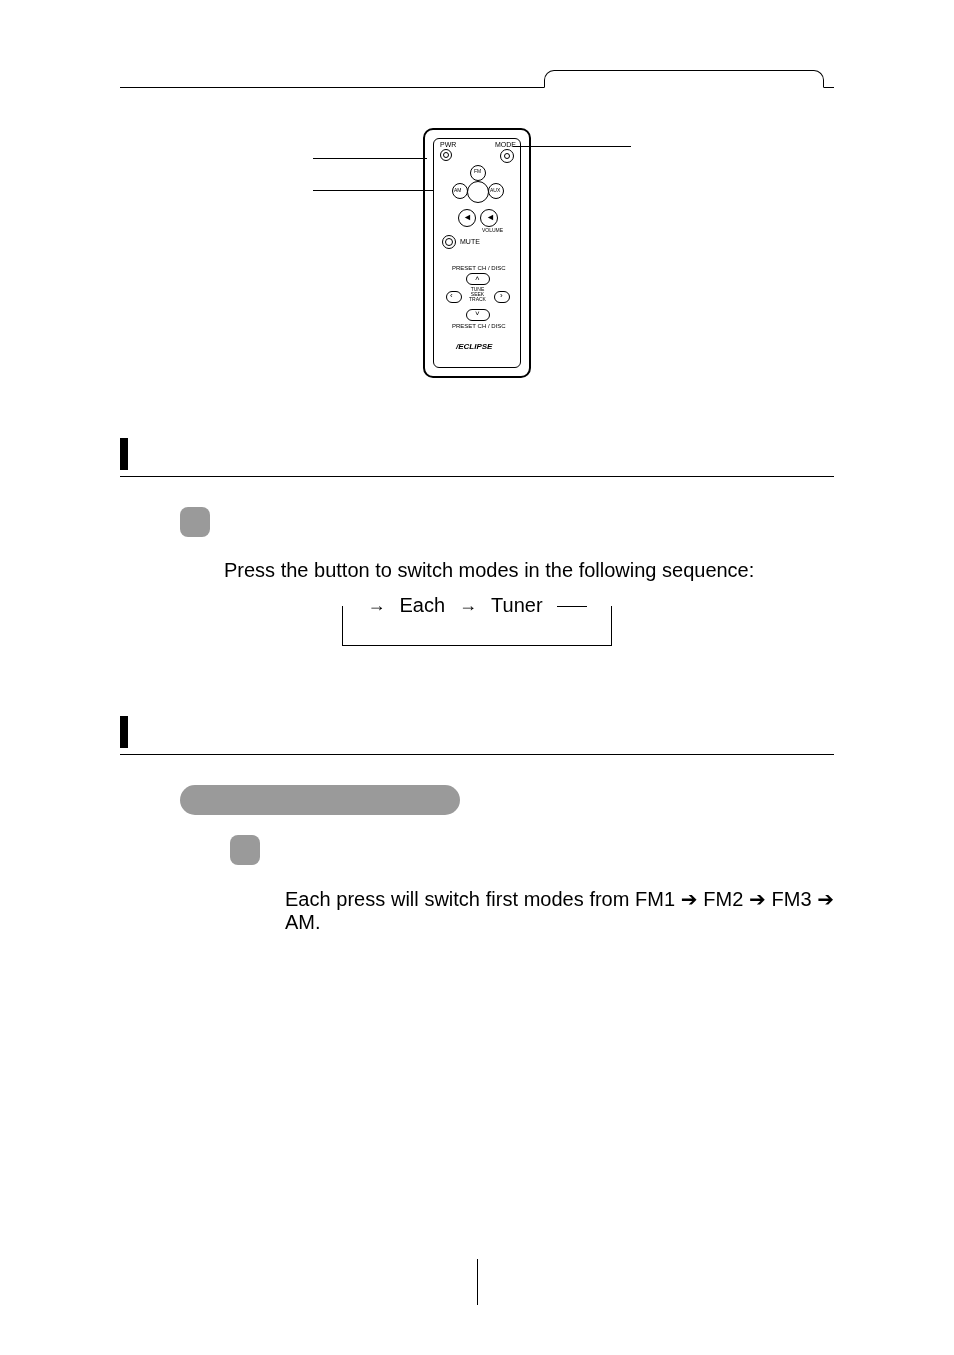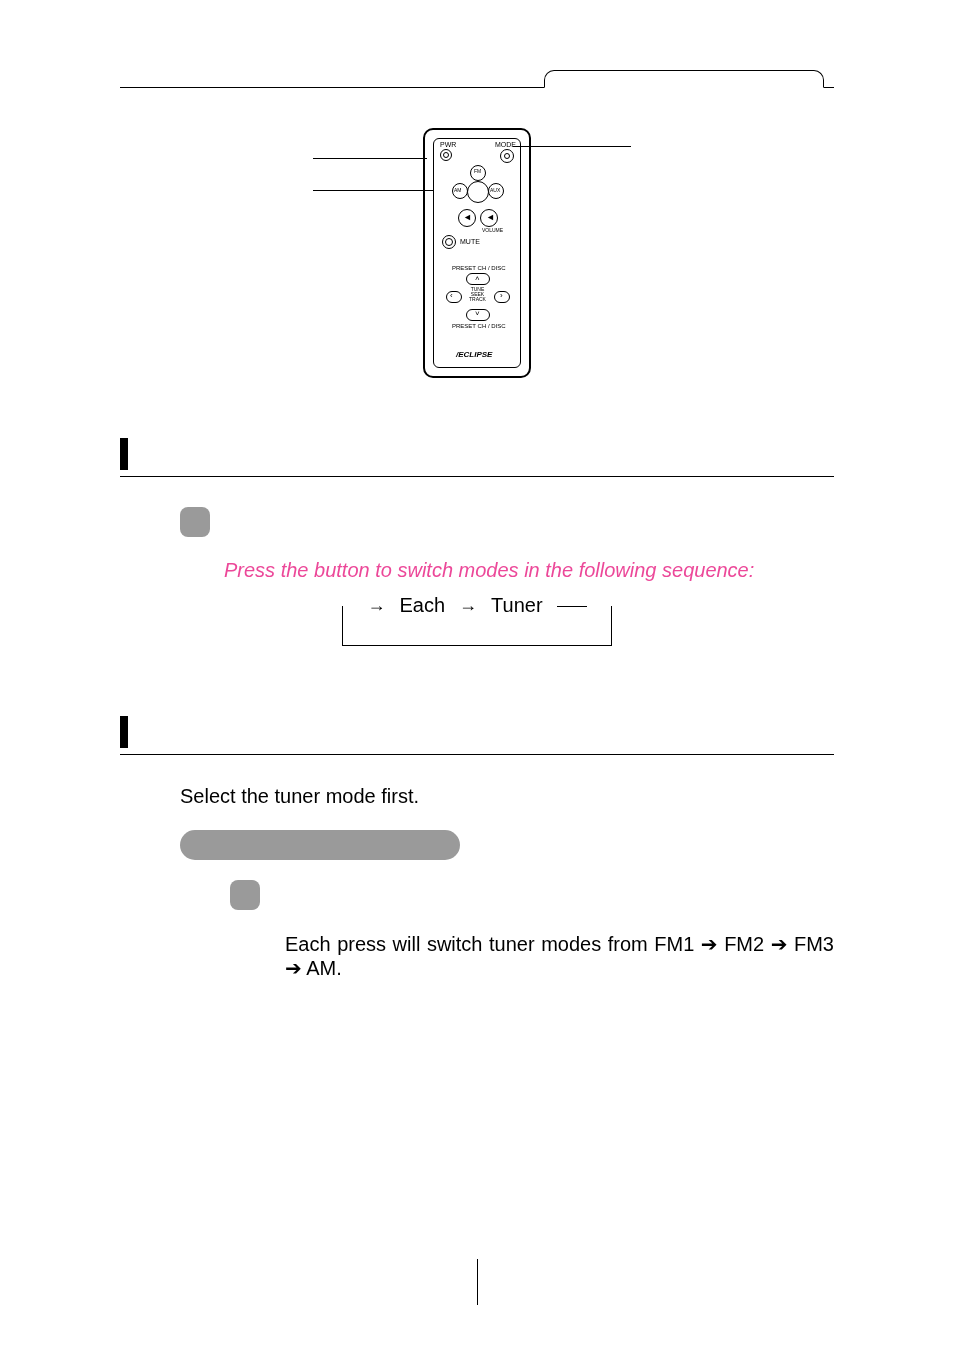--- a/index.html
+++ b/index.html
@@ -99,23 +99,22 @@
     gap: 14px;
     margin-left: 60px;
   }
   .sten-box {
     width: 30px; height: 30px; border-radius: 8px; background: #9a9a9a;
   }
   .body-text {
     margin-left: 104px;
     margin-top: 18px;
     font-size: 20px;
-    color: #ec4899;
+    color: #000000;
     text-align: justify;
-    font-style: italic;
   }
   .body-indent {
     margin-left: 165px;
     margin-top: 18px;
     font-size: 20px;
     text-align: justify;
   }
   .cycle-box {
     margin: 24px auto 0 auto;
     width: 270px;
@@ -225,21 +224,21 @@
           <span class="lbl" style="left:35px; top:148px; font-size:5px; line-height:5px; text-align:center;">TUNE<br>SEEK<br>TRACK</span>
           <div class="btn-circ" style="left:60px; top:152px; width:16px; height:12px; border-radius:8px;">
               <span class="lbl" style="left:5px;top:-1px;font-size:8px;">›</span>
             </div>
 
           <div class="btn-oval" style="left:32px; top:170px; width:24px; height:12px;">
               <span class="lbl" style="left:8px;top:-1px;font-size:8px;">˅</span>
             </div>
           <span class="lbl" style="left:18px; top:184px; font-size:6px;">PRESET CH / DISC</span>
 
-          <span class="lbl" style="left:22px; bottom:8px; font-size:8px; font-style:italic; font-weight:bold;">/ECLIPSE</span>
+          <span class="lbl" style="left:22px; bottom:16px; font-size:8px; font-style:italic; font-weight:bold;">/ECLIPSE</span>
         </div>
       </div>
     </div>
   </div>
 
   <div class="section">
     <div class="sec-under">
       <span class="sec-bar"></span>
     </div>
     <div class="sten">
@@ -256,23 +255,22 @@
           <span style="width:30px;border-top:1.5px solid #000;display:inline-block;position:relative;top:1px;"></span>
         </div>
       </div>
     </div>
   </div>
 
   <div class="section">
     <div class="sec-under">
       <span class="sec-bar"></span>
     </div>
-    <div class="intro">Select the tuner mode first.</div>
     <div class="pill"></div>
     <div class="sten" style="margin-left:110px;">
       <div class="sten-box"></div>
     </div>
-    <div class="body-indent">Each press will switch tuner modes from FM1 ➔ FM2 ➔ FM3 ➔ AM.</div>
+    <div class="body-indent">Each press will switch first modes from FM1 ➔ FM2 ➔ FM3 ➔ AM.</div>
   </div>
 
 </div>
 
 <div class="footer-mark"></div>
 
 </body></html>

